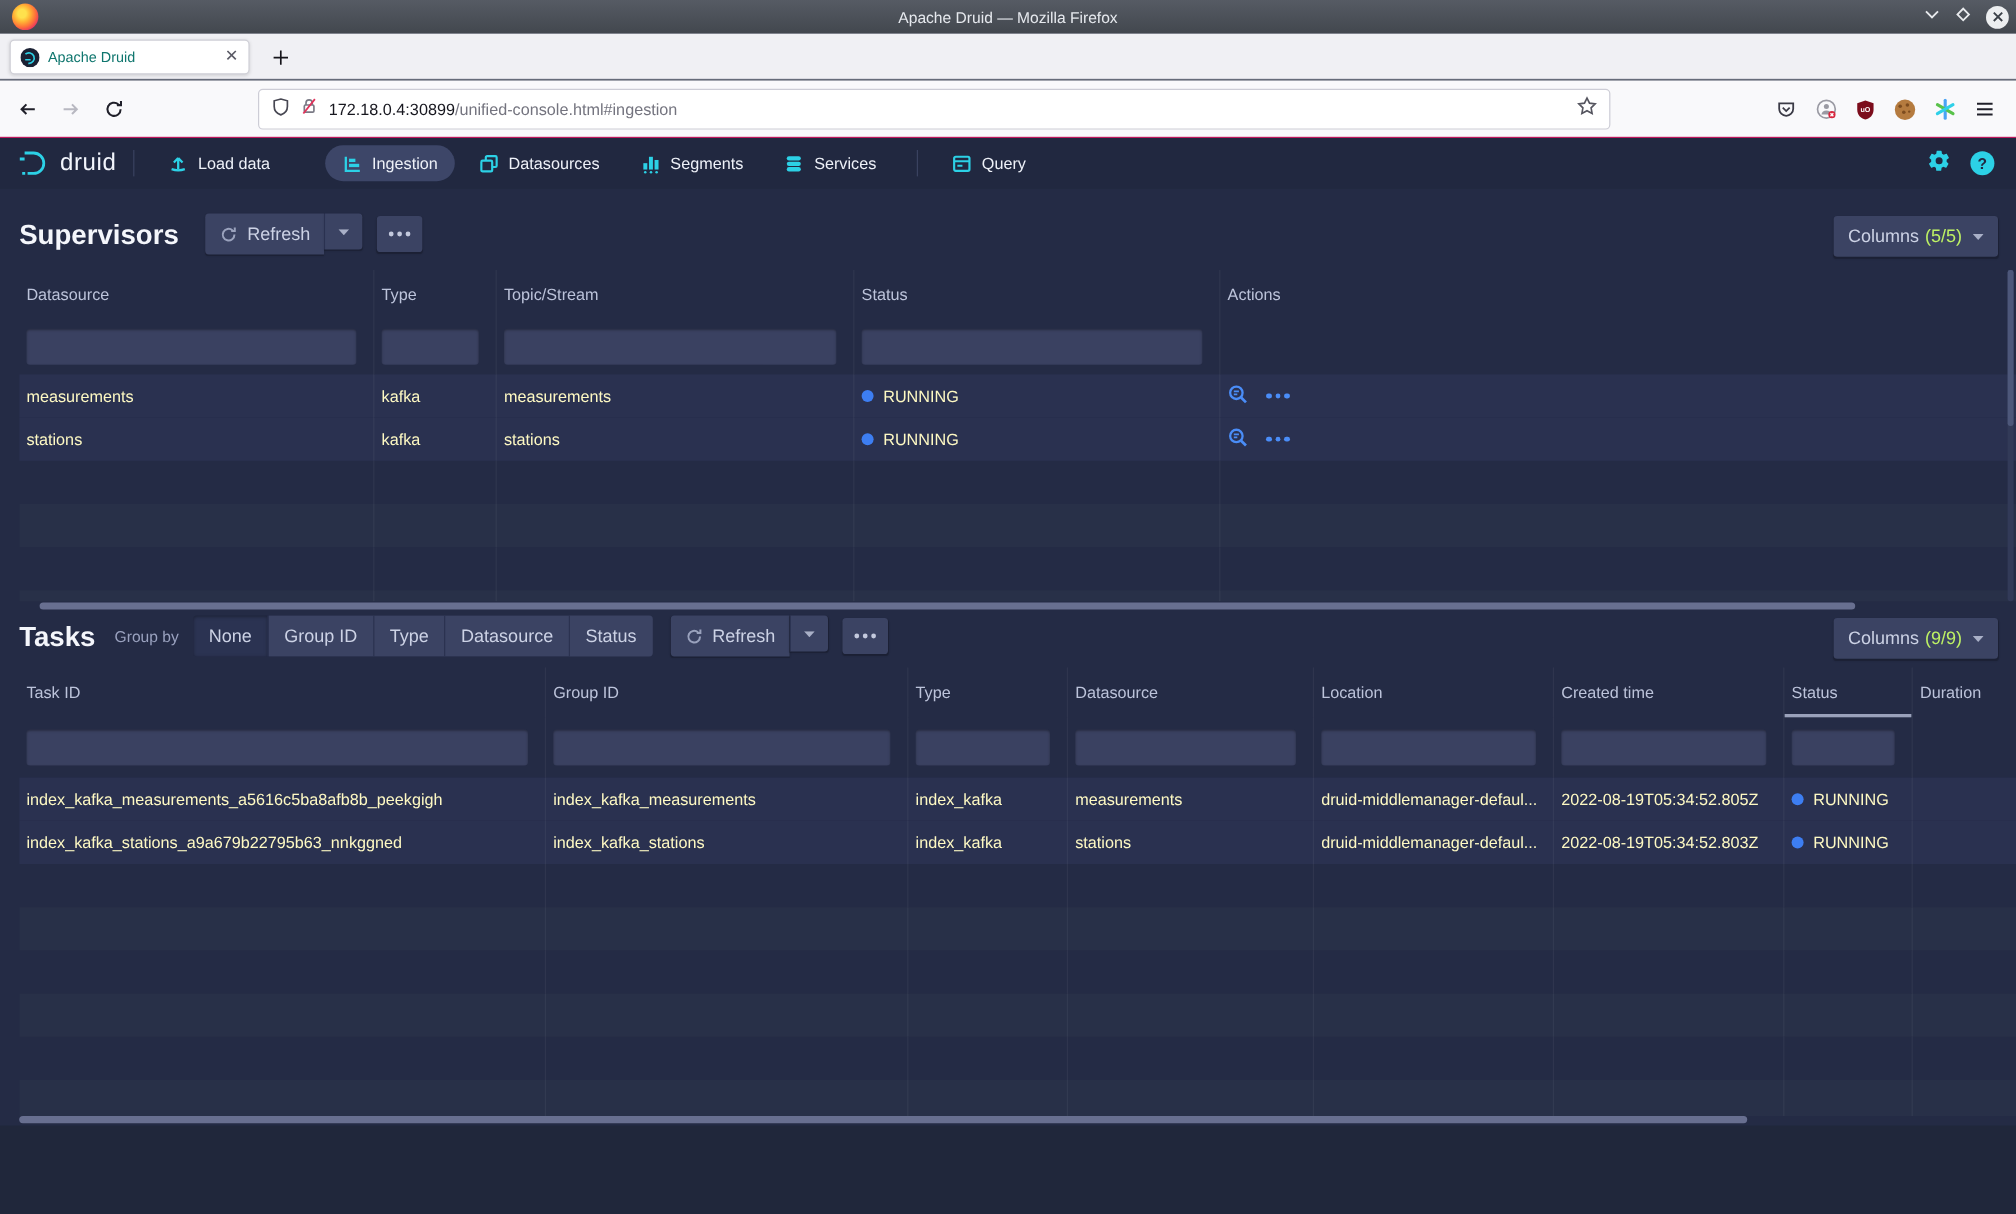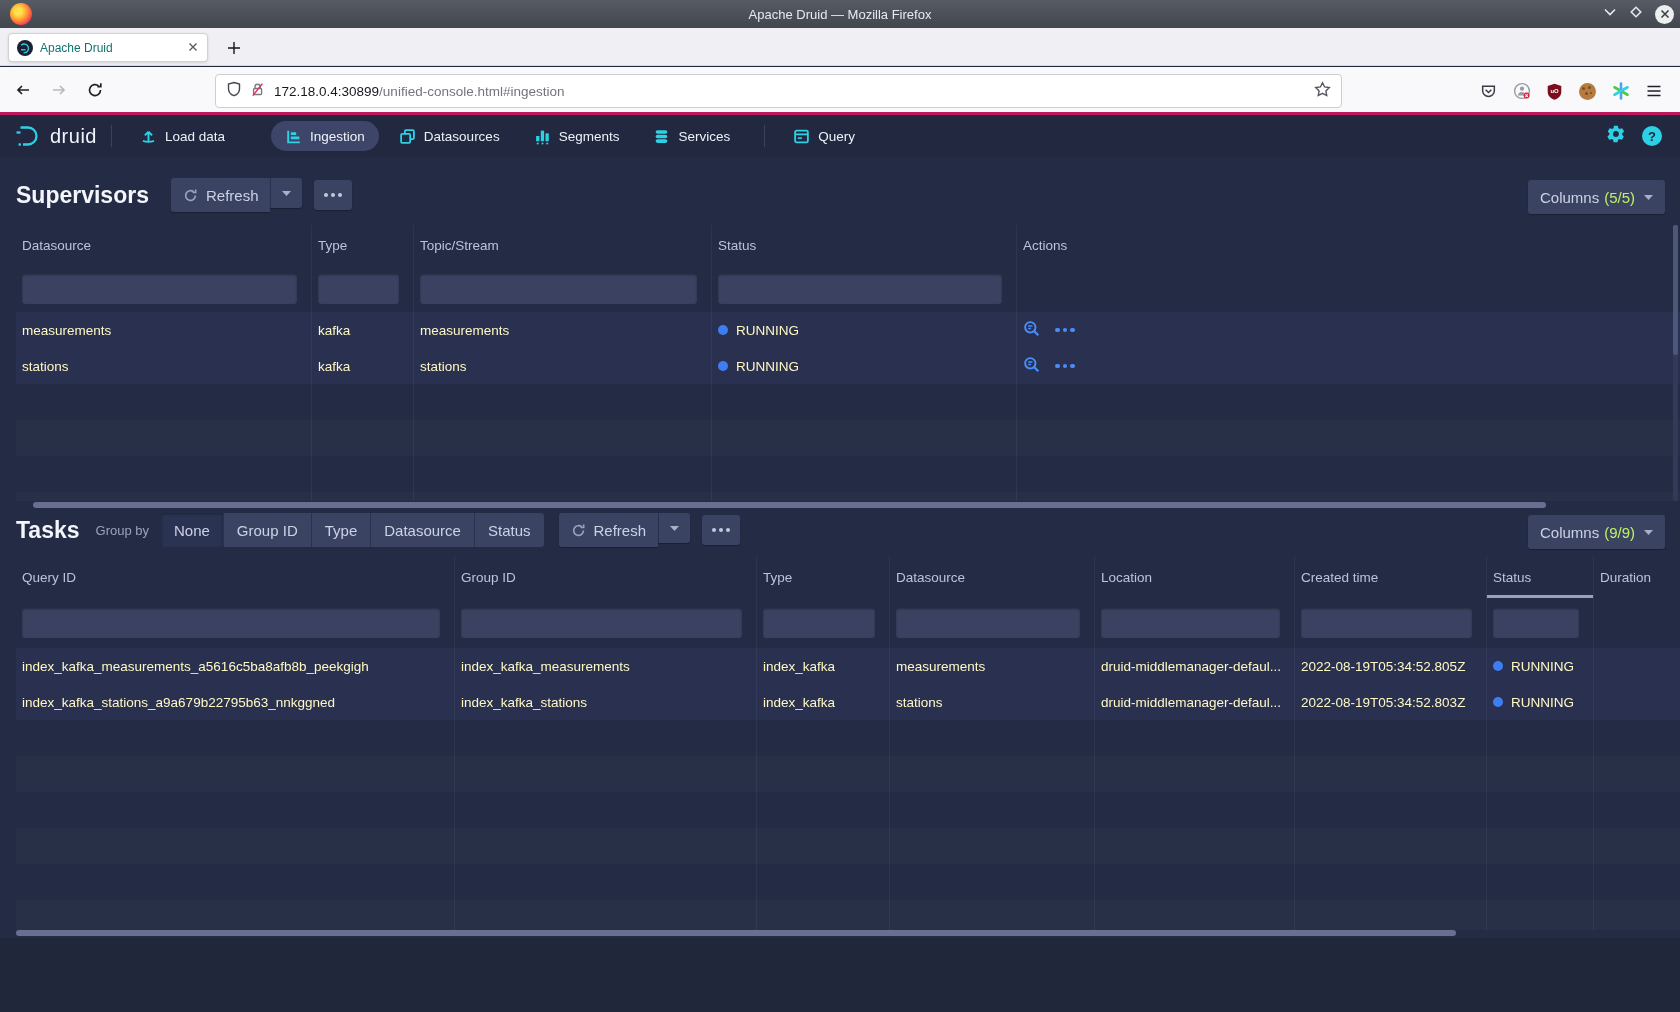--- a/index.html
+++ b/index.html
@@ -19,21 +19,21 @@
   
   .tabbar { position:absolute; left:0; top:28px; width:1680px; height:38px; background:#f0f0f4; border-bottom:1px solid #d9d9e0; }
   .tab { position:absolute; left:8px; top:5px; width:200px; height:29px; background:#ffffff;
     border:1px solid #d0d0d7; border-radius:4px; box-shadow:0 1px 3px rgba(0,0,0,.12);
     display:flex; align-items:center; padding:0 8px; }
   .tab-title { flex:1; font-size:12px; color:#0f766e; margin-left:7px; white-space:nowrap; overflow:hidden; }
   .newtab-btn { position:absolute; left:222px; top:8px; width:24px; height:24px; display:flex; align-items:center; justify-content:center; border-radius:4px; }
 
   
   .toolbar { position:absolute; left:0; top:67px; width:1680px; height:48px; background:#f9f9fb;
-    border-bottom:3px solid #be185d; display:flex; align-items:center; }
+    border-bottom:1px solid #be185d; display:flex; align-items:center; }
   .nav-btn { width:30px; height:30px; display:flex; align-items:center; justify-content:center; border-radius:4px; }
   .nav-btn.back { margin-left:8px; } .nav-btn.fwd { margin-left:6px; } .nav-btn.reload { margin-left:6px; }
   .urlbar { position:absolute; left:215px; top:7px; width:1127px; height:34px; background:#ffffff;
     border:1px solid #cdcdd6; border-radius:4px; display:flex; align-items:center; padding:0 10px; }
   .url-text { font-size:13.5px; margin-left:9px; flex:1; white-space:nowrap; overflow:hidden; }
   .url-host { color:#17171f; } .url-path { color:#74747f; }
   .ext-icons { position:absolute; right:0; top:0; height:48px; display:flex; align-items:center; }
   .ext-btn { width:33px; height:33px; display:flex; align-items:center; justify-content:center; border-radius:4px; }
   .ublock-shield { width:17px; height:17px; }
   .cookie { width:17px; height:17px; border-radius:50%; background:#b57b3f; position:relative; }
@@ -468,21 +468,21 @@
     <div class="btn columns-btn" style="top:358px;">
       <span>Columns</span>
       <span class="dim">(9/9)</span>
       <svg width="9" height="5" viewBox="0 0 9 5">
           <polygon points="0,0 9,0 4.5,5" fill="#a9b0c7"></polygon>
         </svg>
     </div>
 
     <div class="tbl" style="top:399px; height:374px;">
       <div class="thead grid-task" style="height:42px;">
-        <div class="cell">Query ID</div>
+        <div class="cell">Task ID</div>
         <div class="cell">Group ID</div>
         <div class="cell">Type</div>
         <div class="cell">Datasource</div>
         <div class="cell">Location</div>
         <div class="cell">Created time</div>
         <div class="cell sorted">Status</div>
         <div class="cell">Duration</div>
       </div>
       <div class="tfilter grid-task" style="height:50px;">
         <div class="cell">

